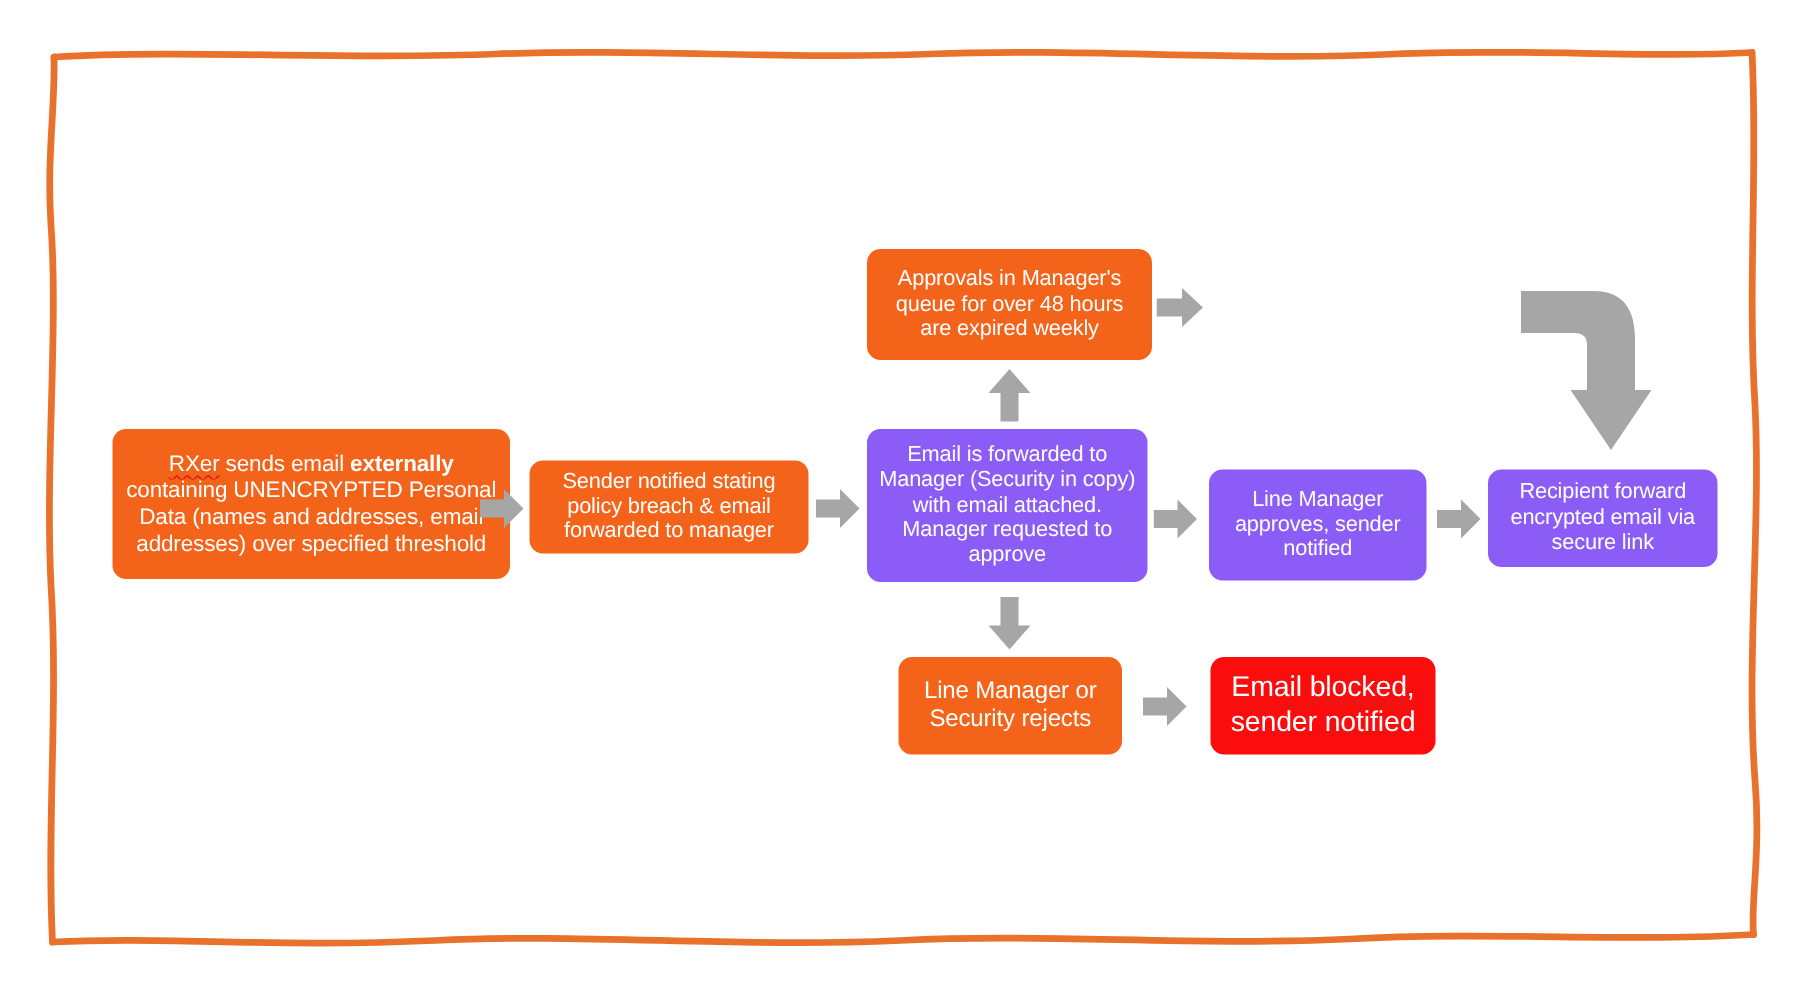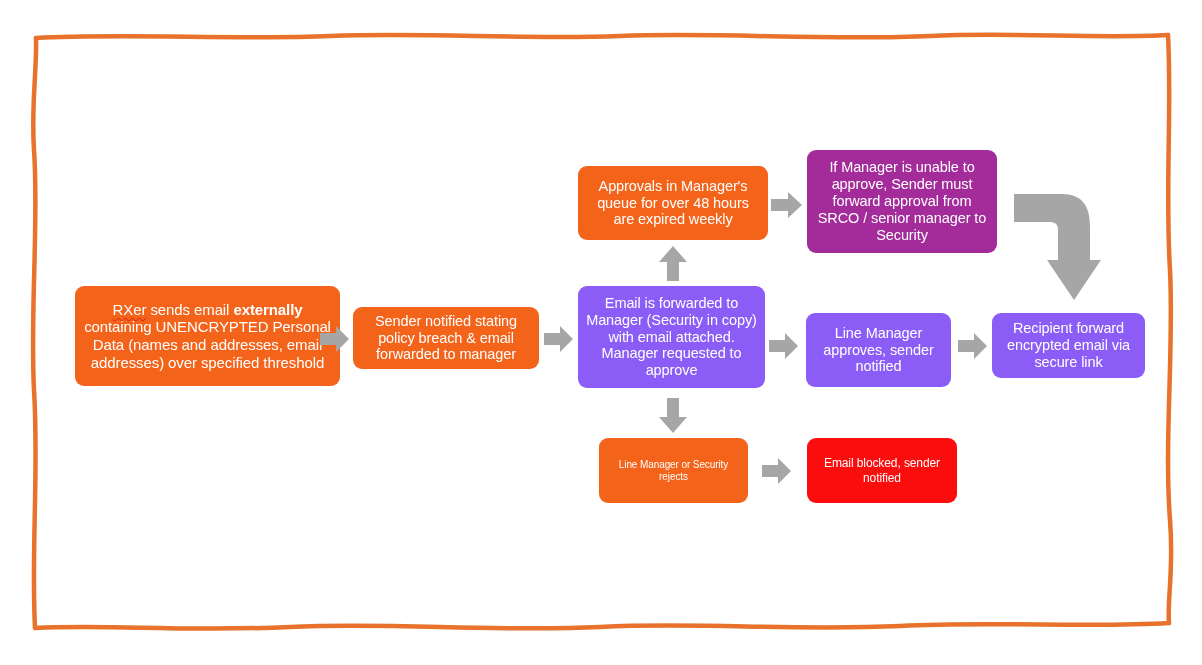--- a/index.html
+++ b/index.html
@@ -83,37 +83,34 @@
   </div>
 
   <div class="node n-green" style="left:578px; top:286px; width:187px; height:102px; font-size:14.5px;">
     <span class="txt">Email is forwarded to Manager (Security in copy) with email attached. Manager requested to approve</span>
   </div>
 
   <div class="node n-orange" style="left:578px; top:166px; width:190px; height:74px; font-size:14.5px;">
     <span class="txt">Approvals in Manager's queue for over 48 hours are expired weekly</span>
   </div>
 
-  <div class="node n-purple" style="left:807px; top:150px; width:190px; height:103px; font-size:14.5px;">
-    <span class="txt">If Manager is unable to approve, Sender must forward approval from SRCO / senior manager to Security</span>
-  </div>
 
   <div class="node n-green" style="left:806px; top:313px; width:145px; height:74px; font-size:14.5px;">
     <span class="txt">Line Manager approves, sender notified</span>
   </div>
 
   <div class="node n-green" style="left:992px; top:313px; width:153px; height:65px; font-size:14.5px;">
     <span class="txt">Recipient forward encrypted email via secure link</span>
   </div>
 
-  <div class="node n-orange" style="left:599px; top:438px; width:149px; height:65px; font-size:10px;">
+  <div class="node n-orange" style="left:599px; top:438px; width:149px; height:65px; font-size:16px;">
     <span class="txt">Line Manager or Security rejects</span>
   </div>
 
-  <div class="node n-red" style="left:807px; top:438px; width:150px; height:65px; font-size:12px;">
+  <div class="node n-red" style="left:807px; top:438px; width:150px; height:65px; font-size:19px;">
     <span class="txt">
       Email <span class="u-spell">blocked,</span> sender notified
     </span>
   </div>
 
   <div class="arrow" style="left:320px; top:324px;">
     <svg width="30" height="30" viewBox="0 0 30 30">
       <path d="M0,9 L16,9 L16,2 L29,15 L16,28 L16,21 L0,21 Z" fill="#A6A6A6"></path>
     </svg>
   </div>

